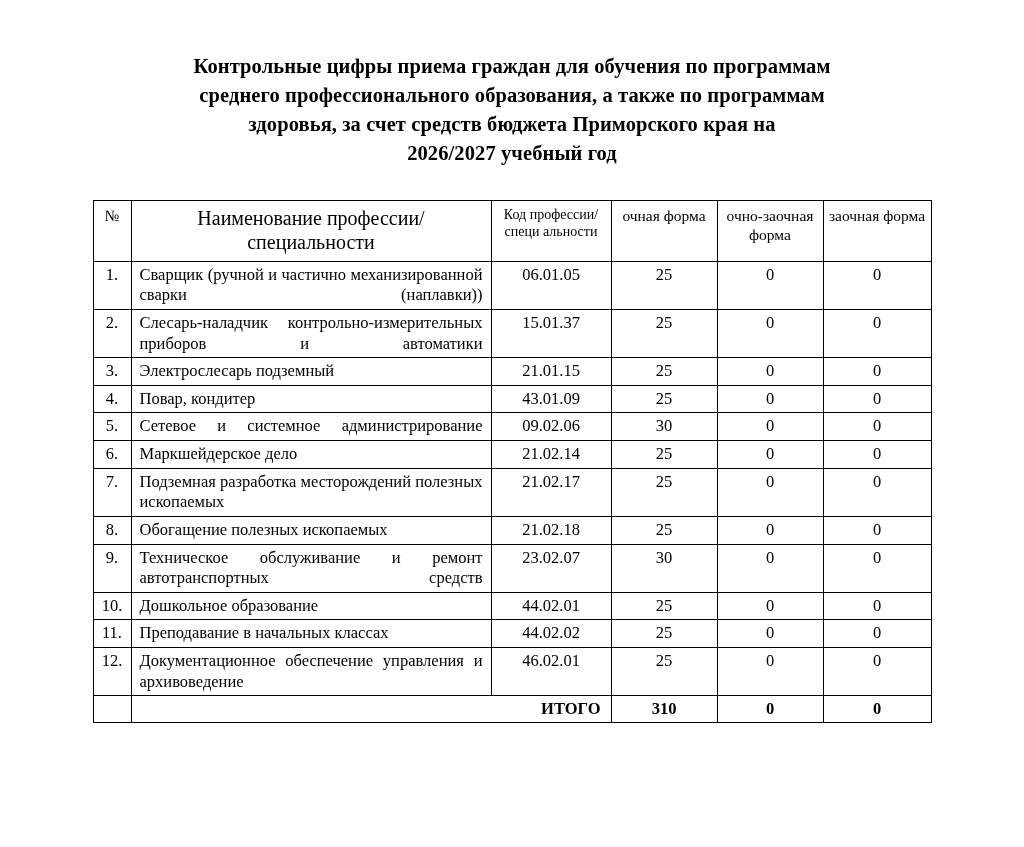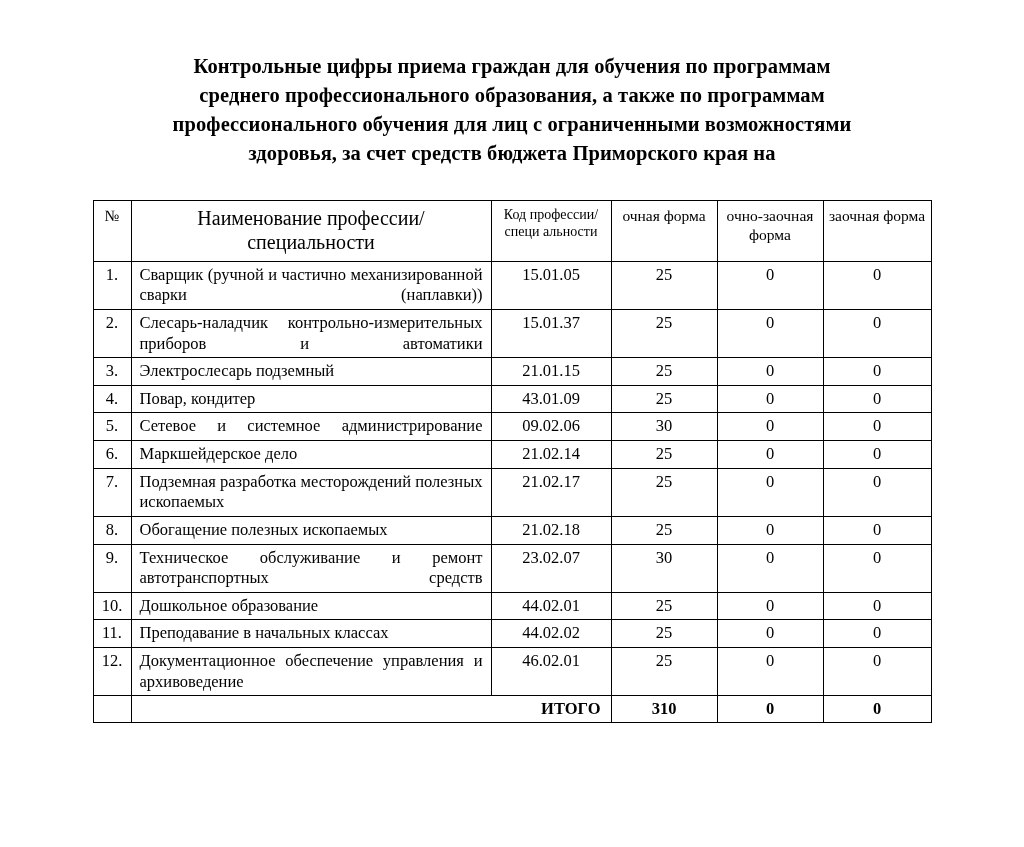--- a/index.html
+++ b/index.html
@@ -106,22 +106,22 @@
   tr.total td.empty-left { border-right: none; }
 </style>
 </head>
 <body>
 
 <div class="page">
 
   <div class="doc-title">
     <div>Контрольные цифры приема граждан для обучения по программам</div>
     <div>среднего профессионального образования, а также по программам</div>
-    <div>профессионального обучения для лиц с ограниченными возможностями</div>
     <div>здоровья, за счет средств бюджета Приморского края на</div>
+    <div>2026/2027 учебный год</div>
   </div>
 
   <div class="table-wrap">
     <table class="kcp">
       <colgroup>
         <col class="col-num">
         <col class="col-name">
         <col class="col-code">
         <col class="col-full">
         <col class="col-mixed">
@@ -134,21 +134,21 @@
           <td class="th-code">Код профессии/специ альности</td>
           <td class="th-full">очная форма</td>
           <td class="th-mixed">очно-заочная форма</td>
           <td class="th-ext">заочная форма</td>
         </tr>
       </thead>
       <tbody>
         <tr>
           <td class="c-num">1.</td>
           <td class="c-name">Сварщик (ручной и частично механизированной сварки (наплавки))</td>
-          <td class="c-code">15.01.05</td>
+          <td class="c-code">06.01.05</td>
           <td class="c-val">25</td>
           <td class="c-val">0</td>
           <td class="c-val">0</td>
         </tr>
         <tr>
           <td class="c-num">2.</td>
           <td class="c-name">Слесарь-наладчик контрольно-измерительных приборов и автоматики</td>
           <td class="c-code">15.01.37</td>
           <td class="c-val">25</td>
           <td class="c-val">0</td>

